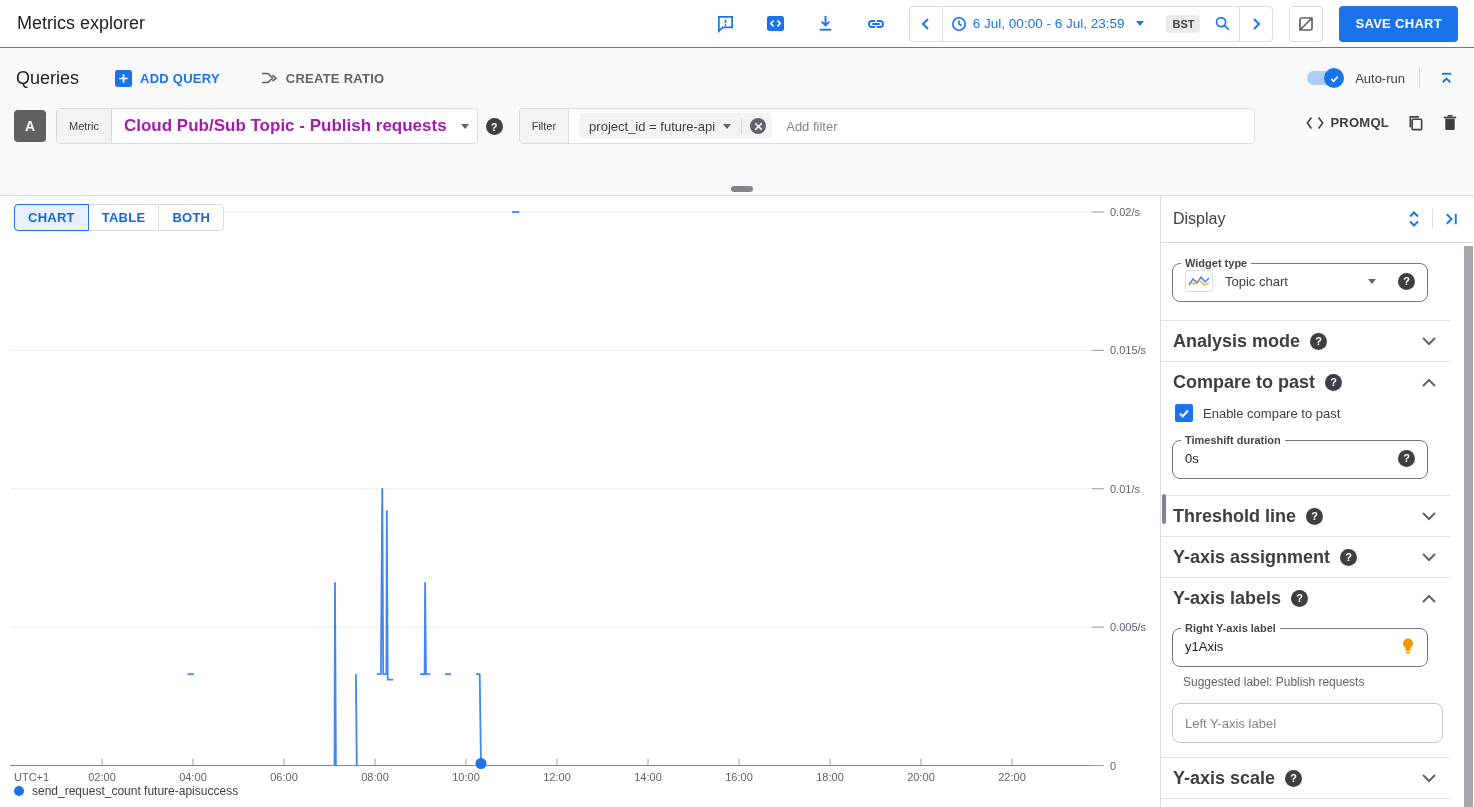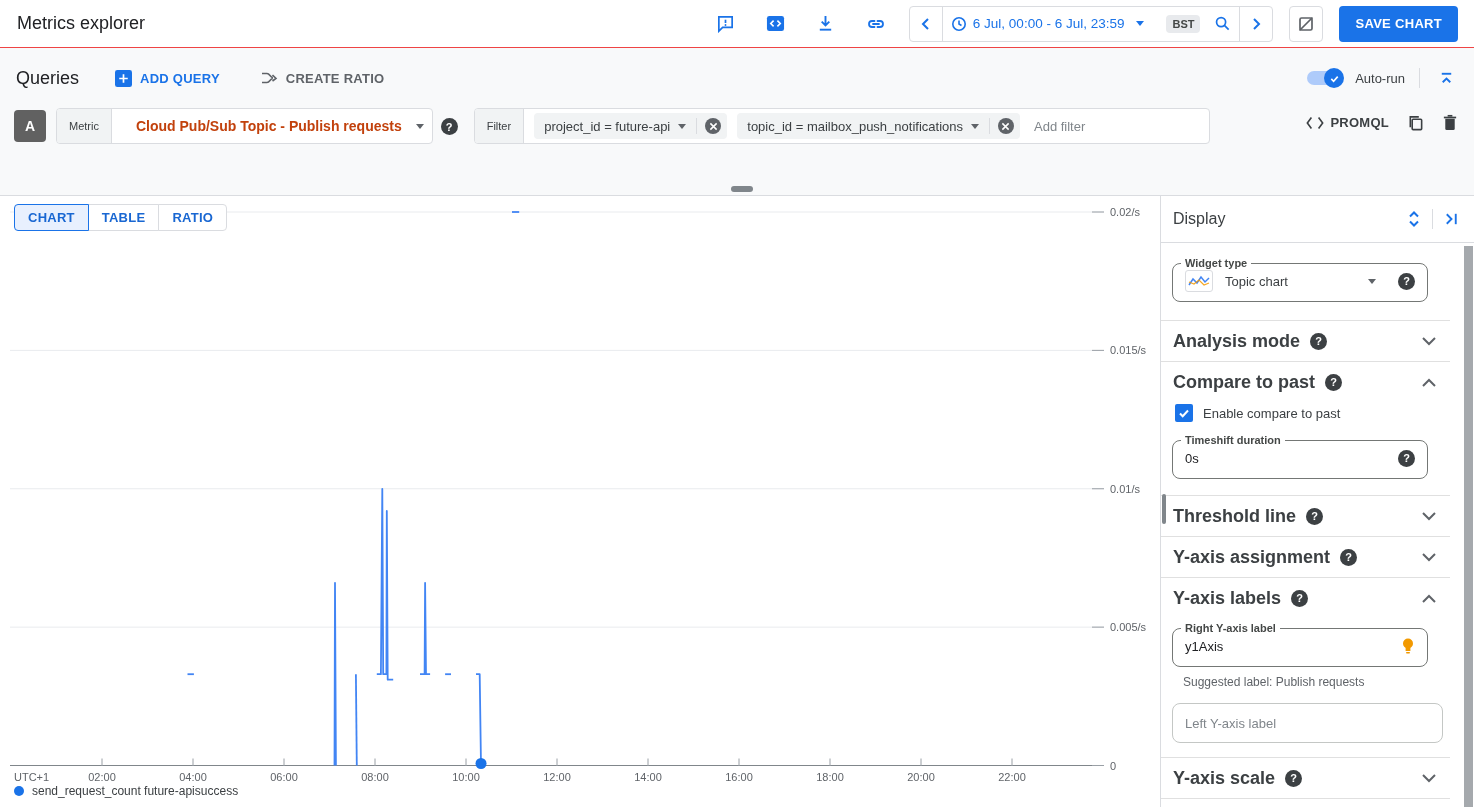--- a/index.html
+++ b/index.html
@@ -43,21 +43,21 @@
     background:#1a73e8; display:flex; align-items:center; justify-content:center; }
   .autorun-label { font-size:13px; color:#3c4043; }
 
   .q-row2 { position:absolute; top:60px; left:14px; right:16px; height:36px; display:flex; align-items:flex-start; }
   .letter-badge { width:32px; height:32px; background:#616161; border-radius:4px; color:#fff;
     font-size:14px; font-weight:bold; display:flex; align-items:center; justify-content:center; margin-top:2px; }
   .builder-box { display:flex; align-items:center; height:36px; background:#fff;
     border:1px solid #dadce0; border-radius:4px; overflow:hidden; }
   .seg-label { height:100%; display:flex; align-items:center; padding:0 12px; background:#f1f3f4;
     border-right:1px solid #dadce0; font-size:11px; color:#3c4043; white-space:nowrap; }
-  .metric-value { color:#c2410c; font-size:14px; font-weight:bold; padding:0 6px 0 24px; white-space:nowrap; cursor:pointer; }
+  .metric-value { color:#a21caf; font-size:17px; font-weight:bold; padding:0 6px 0 12px; white-space:nowrap; cursor:pointer; }
   .caret { width:0; height:0; border-left:4.5px solid transparent; border-right:4.5px solid transparent;
     border-top:5px solid #5f6368; margin:0 8px; }
   .help-circle { width:17px; height:17px; border-radius:50%; background:#3c4043; color:#fff;
     font-size:11px; font-weight:bold; display:flex; align-items:center; justify-content:center; flex:none; cursor:pointer; }
   .chip { display:flex; align-items:center; background:#f1f3f4; border-radius:4px; height:26px;
     padding-left:10px; margin-right:10px; font-size:13px; color:#3c4043; white-space:nowrap; cursor:pointer; }
   .chip .vdiv-s { height:16px; margin:0 2px; }
   .chip-x { width:16px; height:16px; border-radius:50%; background:#5f6368; margin:0 6px;
     display:flex; align-items:center; justify-content:center; cursor:pointer; flex:none; }
   .add-filter { color:#80868b; font-size:13px; padding-left:4px; cursor:text; }
@@ -239,30 +239,20 @@
       <span class="caret"></span>
     </div>
 
     <span class="help-circle" style="margin:10px 0 0 8px">?</span>
 
     <div class="builder-box" style="margin-left:16px; width:736px">
       <span class="seg-label">Filter</span>
       <span style="width:10px"></span>
       <span class="chip">
         <span>project_id = future-api</span>
-        <span class="caret"></span>
-        <span class="vdiv-s"></span>
-        <span class="chip-x">
-          <svg width="9" height="9" viewBox="0 0 10 10">
-              <path d="M1.5 1.5l7 7M8.5 1.5l-7 7" stroke="#fff" stroke-width="1.7"></path>
-            </svg>
-        </span>
-      </span>
-      <span class="chip">
-        <span>topic_id = mailbox_push_notifications</span>
         <span class="caret"></span>
         <span class="vdiv-s"></span>
         <span class="chip-x">
           <svg width="9" height="9" viewBox="0 0 10 10">
               <path d="M1.5 1.5l7 7M8.5 1.5l-7 7" stroke="#fff" stroke-width="1.7"></path>
             </svg>
         </span>
       </span>
       <span class="add-filter">Add filter</span>
     </div>
@@ -342,21 +332,21 @@
         <polyline points="376.8,478.2 380.9,478.2 382.3,292.8 383.2,478.2 386.4,478.2 386.8,314.9 387.7,483.7 393.2,483.7" fill="none" stroke="#4285f4" stroke-width="1.8" stroke-linejoin="round"></polyline>
         <polyline points="420.0,478.2 424.6,478.2 425.1,386.8 426.0,478.2 430.1,478.2" fill="none" stroke="#4285f4" stroke-width="1.8" stroke-linejoin="round"></polyline>
         <polyline points="445.1,478.2 451.0,478.2" fill="none" stroke="#4285f4" stroke-width="1.8" stroke-linejoin="round"></polyline>
         <polyline points="476.0,478.2 479.7,478.2 481.0,569.5" fill="none" stroke="#4285f4" stroke-width="1.8" stroke-linejoin="round"></polyline>
         <polyline points="512.0,16.0 519.2,16.0" fill="none" stroke="#4285f4" stroke-width="1.8" stroke-linejoin="round"></polyline>
         <circle cx="481.015" cy="567.5" r="5.5" fill="#1a73e8"></circle>
       </svg>
     <div class="tabs">
       <span class="tab active">CHART</span>
       <span class="tab">TABLE</span>
-      <span class="tab">RATIO</span>
+      <span class="tab">BOTH</span>
     </div>
     <div class="legend">
       <span class="legend-dot"></span>
       <span class="legend-text">send_request_count future-apisuccess</span>
     </div>
   </div>
 
   <div class="display-panel">
     <div class="dp-header">
       <span class="dp-title">Display</span>

